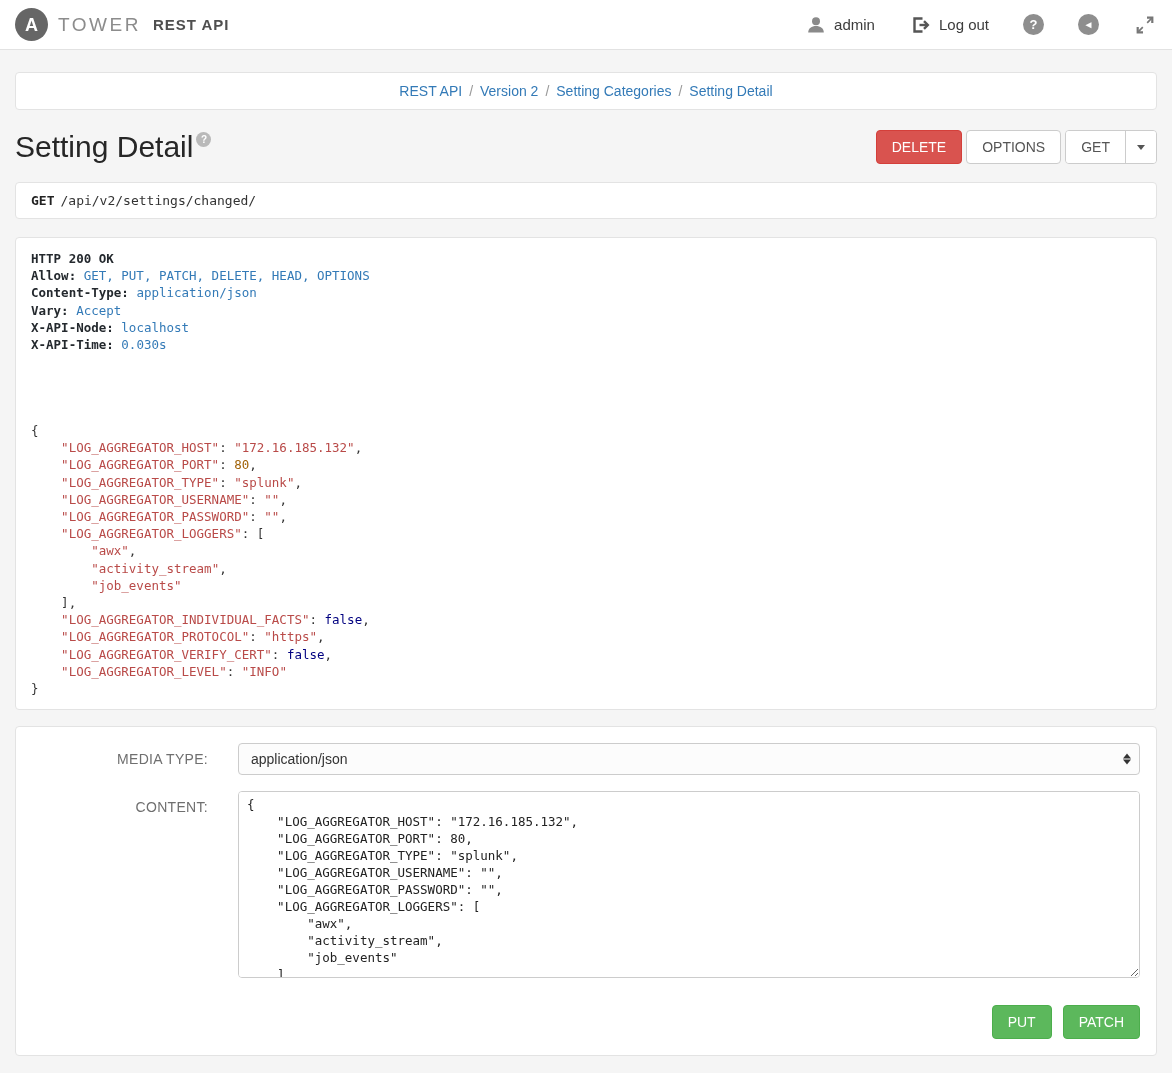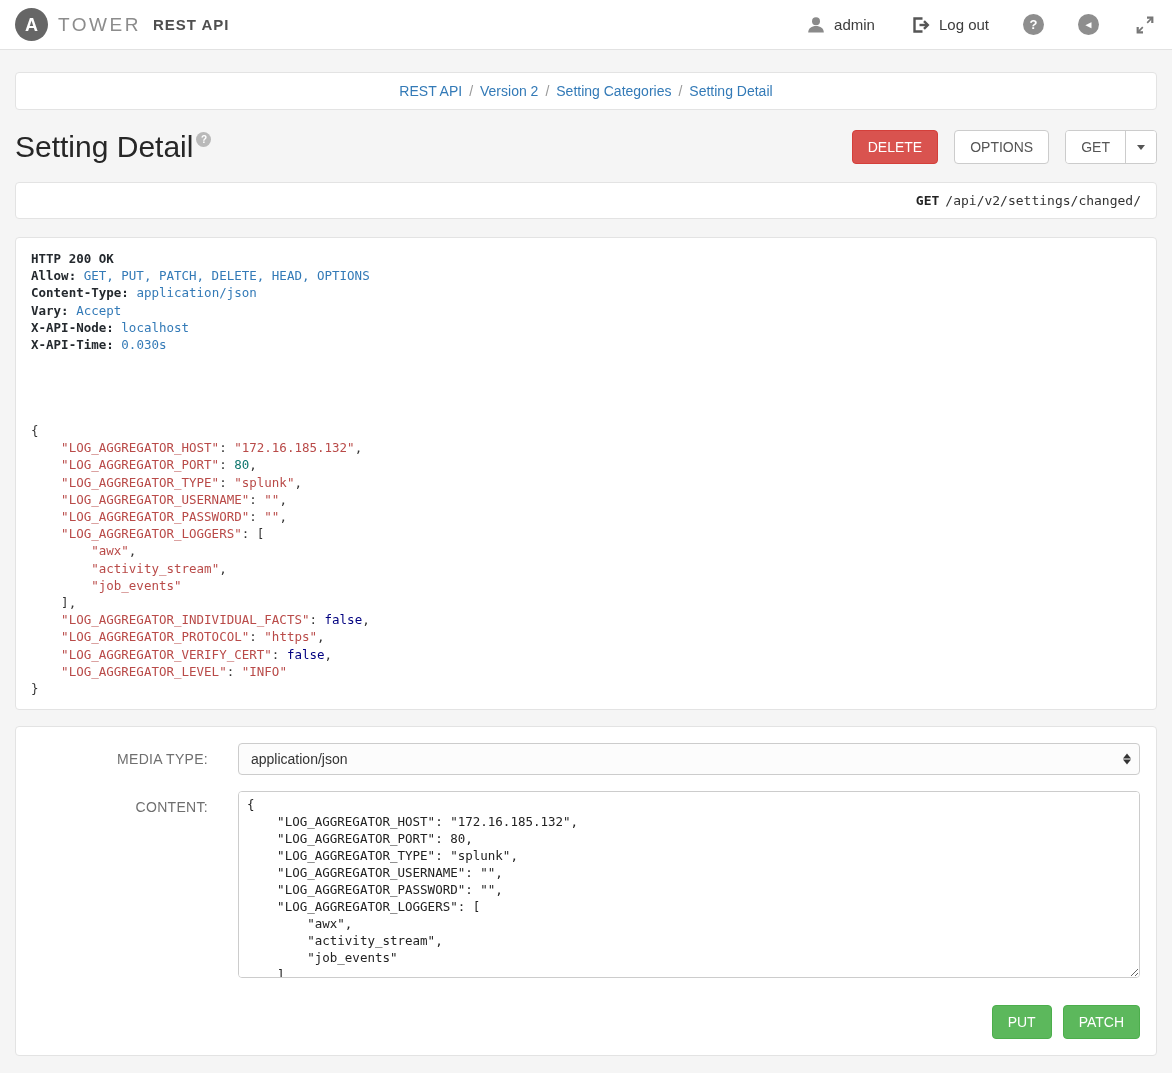--- a/index.html
+++ b/index.html
@@ -36,50 +36,50 @@
   .breadcrumb a { color:#337ab7; text-decoration:none; cursor:pointer; }
   .breadcrumb .sep { color:#999; padding:0 7px; }
   
   .title-row { display:flex; align-items:center; margin:20px 0 18px 0; }
   .page-title { font-size:30px; font-weight:400; color:#262626; position:relative; }
   .title-help {
     width:15px; height:15px; border-radius:50%; background:#b9b9b9; color:#fff;
     display:inline-flex; align-items:center; justify-content:center;
     font-size:10px; font-weight:bold; vertical-align:top; margin-left:3px; margin-top:2px; cursor:pointer;
   }
-  .title-actions { margin-left:auto; display:flex; gap:16px; align-items:center; }
+  .title-actions { margin-left:auto; display:flex; gap:4px; align-items:center; }
   .btn {
     font-size:14px; padding:8px 15px; border-radius:4px; border:1px solid transparent;
     cursor:pointer; background:#fff; font-family:inherit;
   }
   .btn-danger { background:#d9534f; border-color:#d43f3a; color:#fff; }
   .btn-default { background:#fff; border-color:#ccc; color:#555; }
   .btn-success { background:#5cb85c; border-color:#4cae4c; color:#fff; }
   .btn-split { display:flex; align-items:stretch; border:1px solid #ccc; border-radius:4px; overflow:hidden; }
   .btn-split .main { border:none; border-radius:0; padding:8px 15px; background:#fff; color:#555; font-size:14px; cursor:pointer; font-family:inherit; }
   .btn-split .caret-part {
     border:none; border-left:1px solid #ccc; background:#fff; padding:0 11px;
     display:flex; align-items:center; cursor:pointer;
   }
   .caret-down {
     width:0; height:0; border-left:4px solid transparent; border-right:4px solid transparent;
     border-top:5px solid #555;
   }
   
-  .request-panel { padding:10px 15px; font-family:"DejaVu Sans Mono", monospace; font-size:13px; color:#333;text-align:right; }
+  .request-panel { padding:10px 15px; font-family:"DejaVu Sans Mono", monospace; font-size:13px; color:#333; }
   .request-panel .method { font-weight:bold; color:#222; margin-right:6px; }
   .response-panel { margin-top:18px; padding:12px 15px; }
   pre.response {
     font-family:"DejaVu Sans Mono", monospace; font-size:12.5px; line-height:17.2px;
     color:#333; white-space:pre; overflow:hidden;
   }
   .tok-b { font-weight:bold; color:#24292e; }
   .tok-hv { color:#337ab7; }
   .tok-s { color:#b94a48; }
-  .tok-n { color:#0f766e; }
+  .tok-n { color:#a16207; }
   .tok-k { color:#000080; }
   
   .form-panel { margin-top:16px; margin-bottom:10px; padding:16px; }
   .form-row { display:grid; grid-template-columns:176px 1fr; column-gap:30px; margin-bottom:16px; }
   .form-label {
     text-align:right; color:#6f6f6f; font-size:14px; letter-spacing:0.3px; padding-top:8px;
   }
   .select-wrap { position:relative; }
   select.media-select {
     width:100%; height:32px; font-size:14px; color:#333; font-family:inherit;

